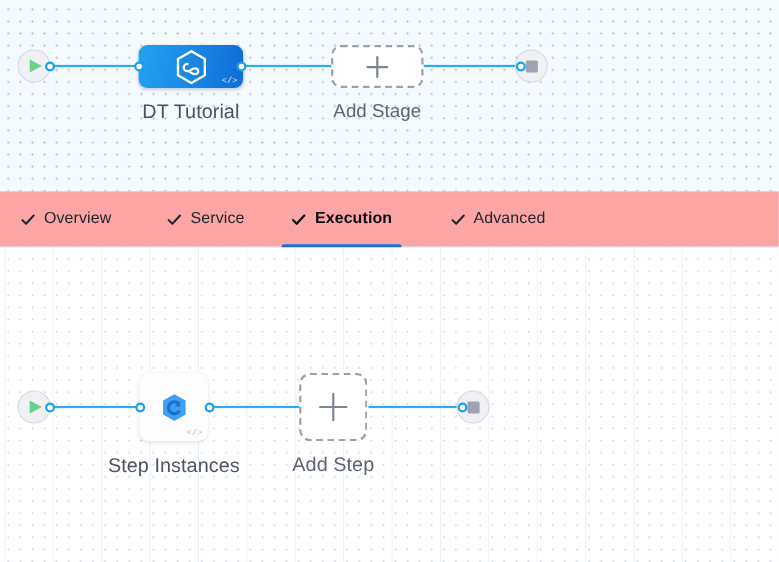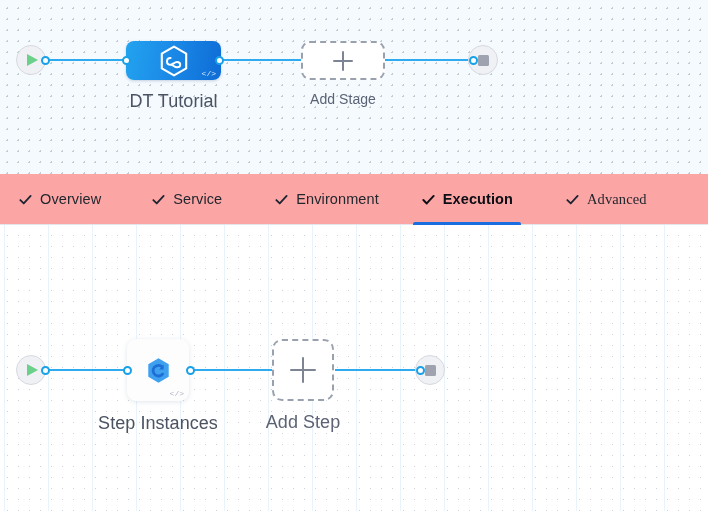--- a/index.html
+++ b/index.html
@@ -212,21 +212,21 @@
   }
   .plus::before { left: 0; top: 9px; width: 20px; height: 2px; }
   .plus::after  { top: 0; left: 9px; height: 20px; width: 2px; }
   .step-add .plus { width: 26px; height: 26px; }
   .step-add .plus::before { top: 12px; width: 26px; }
   .step-add .plus::after { left: 12px; height: 26px; }
 
   
   .caption {
     position: absolute;
-    font-size: 14px;
+    font-size: 17px;
     color: #4b5362;
     white-space: nowrap;
     text-align: center;
     letter-spacing: 0.05px;
   }
   .caption.muted { color: #5b6374; }
   .caption.big { font-size: 18px; }
 </style>
 </head>
 <body>
@@ -276,35 +276,29 @@
     <span class="tab-label">Overview</span>
   </div>
 
   <div class="tab" style="margin-left:50px;">
     <svg class="check" viewBox="0 0 16 16">
       <path d="M2.5 8.6 L6.1 12.2 L13.5 4.2" fill="none" stroke="#1d2430" stroke-width="1.9" stroke-linecap="round" stroke-linejoin="round"></path>
     </svg>
     <span class="tab-label">Service</span>
   </div>
 
-  <div class="tab" style="margin-left:52px;">
-    <svg class="check" viewBox="0 0 16 16">
-      <path d="M2.5 8.6 L6.1 12.2 L13.5 4.2" fill="none" stroke="#1d2430" stroke-width="1.9" stroke-linecap="round" stroke-linejoin="round"></path>
-    </svg>
-    <span class="tab-label">Environment</span>
-  </div>
 
   <div class="tab active" style="margin-left:34px; padding:0 8px;">
     <svg class="check" viewBox="0 0 16 16">
       <path d="M2.5 8.6 L6.1 12.2 L13.5 4.2" fill="none" stroke="#0b0e14" stroke-width="2.1" stroke-linecap="round" stroke-linejoin="round"></path>
     </svg>
     <span class="tab-label">Execution</span>
   </div>
 
-  <div class="tab" style="margin-left:44px;font-family:Liberation Serif, serif;">
+  <div class="tab" style="margin-left:44px;">
     <svg class="check" viewBox="0 0 16 16">
       <path d="M2.5 8.6 L6.1 12.2 L13.5 4.2" fill="none" stroke="#1d2430" stroke-width="1.9" stroke-linecap="round" stroke-linejoin="round"></path>
     </svg>
     <span class="tab-label">Advanced</span>
   </div>
 </div>
 
 <div class="stage-canvas">
 
   <div class="wire" style="left:44px; top:144px; width:84px;"></div>

